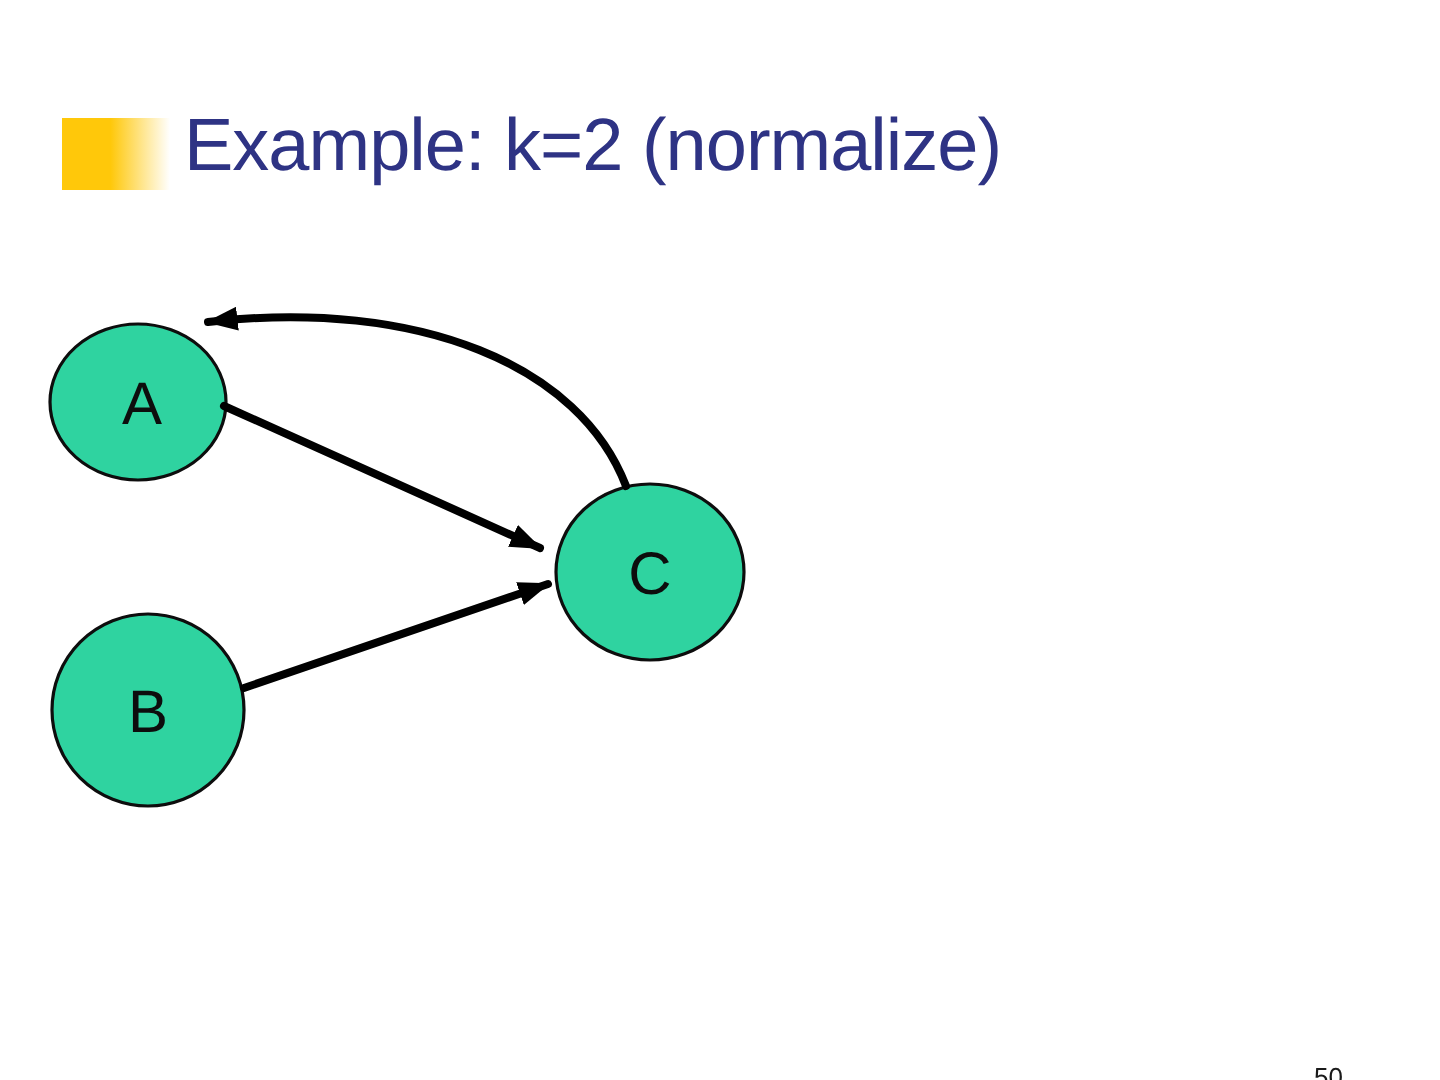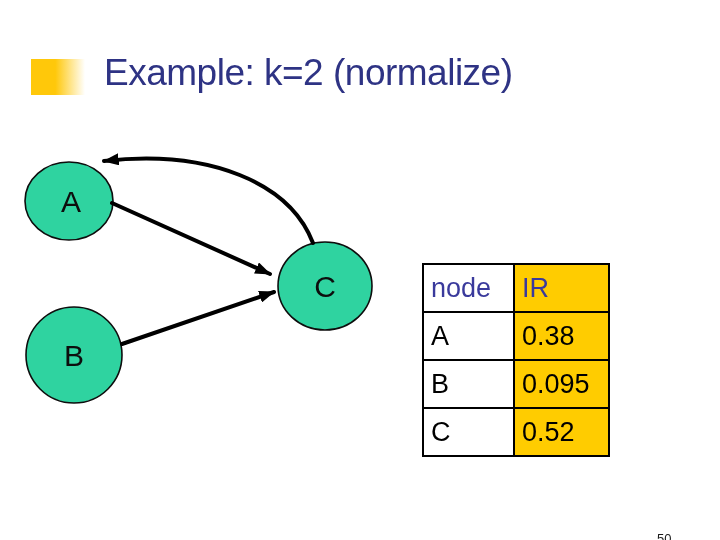--- a/index.html
+++ b/index.html
@@ -14,21 +14,21 @@
   .title-bullet {
     position: absolute;
     left: 31px;
     top: 59px;
     width: 54px;
     height: 36px;
     background: linear-gradient(to right, #ffc80a 0%, #ffc80a 45%, #ffffff 100%);
   }
   .slide-title {
     position: absolute;
-    left: 104px;
+    left: 92px;
     top: 52px;
     margin: 0;
     font-size: 37px;
     font-weight: 400;
     letter-spacing: -0.5px;
     color: #2e3384;
     white-space: nowrap;
   }
   .graph-svg {
     position: absolute;
@@ -92,36 +92,16 @@
 
     <path d="M112,203 L270,274" stroke="#000" stroke-width="4" fill="none" stroke-linecap="round" marker-end="url(#arrowhead)"></path>
     <path d="M122,344 L274,292" stroke="#000" stroke-width="4" fill="none" stroke-linecap="round" marker-end="url(#arrowhead)"></path>
     <path d="M313,243 C290,183 210,149 104,161" stroke="#000" stroke-width="4" fill="none" stroke-linecap="round" marker-end="url(#arrowhead)"></path>
 
     <text x="71" y="212" text-anchor="middle">A</text>
     <text x="74" y="366" text-anchor="middle">B</text>
     <text x="325" y="297" text-anchor="middle">C</text>
   </svg>
 
-  <table class="ir-table">
-    <tbody>
-      <tr>
-        <th class="col-node cell-white header-text">node</th>
-        <th class="col-ir cell-gold header-text">IR</th>
-      </tr>
-      <tr>
-        <td class="col-node cell-white body-text">A</td>
-        <td class="col-ir cell-gold body-text">0.38</td>
-      </tr>
-      <tr>
-        <td class="col-node cell-white body-text">B</td>
-        <td class="col-ir cell-gold body-text">0.095</td>
-      </tr>
-      <tr>
-        <td class="col-node cell-white body-text">C</td>
-        <td class="col-ir cell-gold body-text">0.52</td>
-      </tr>
-    </tbody>
-  </table>
 
   <div class="page-number">50</div>
 
 </div>
 
 </body></html>

